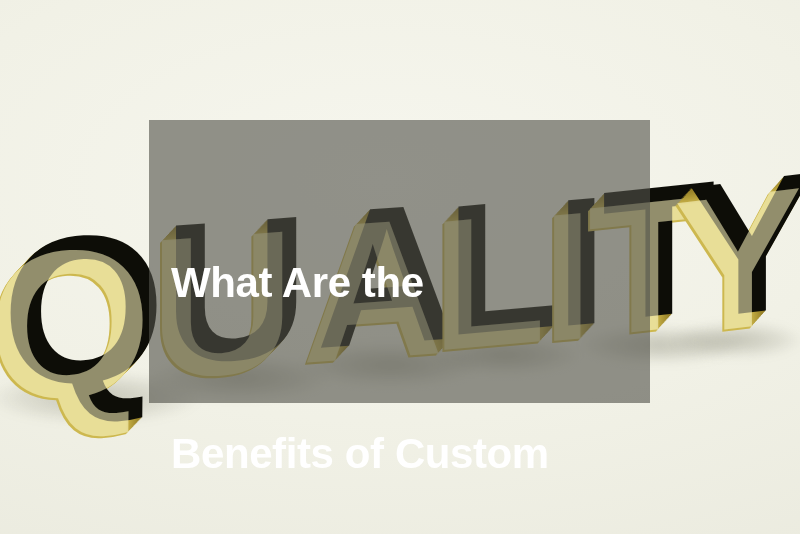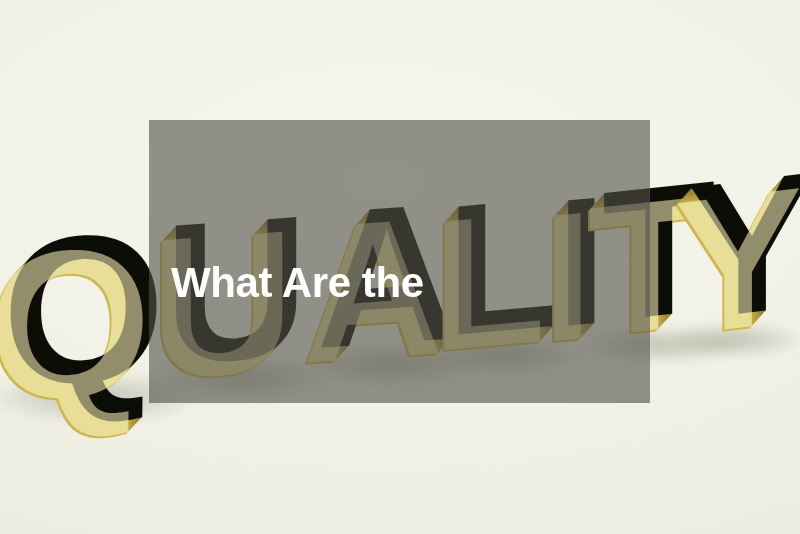--- a/index.html
+++ b/index.html
@@ -175,18 +175,19 @@
     <div class="glyph g-Y">
       <span class="face side">Y</span>
       <span class="face top">Y</span>
       <span class="face sheen">Y</span>
     </div>
   </div>
 
   <div class="overlay">
     <h1 class="title">
       <span class="line">What Are the</span>
+      <span class="line">Benefits of Custom</span>
       
       
     </h1>
   </div>
 
 </div>
 
 </body></html>

